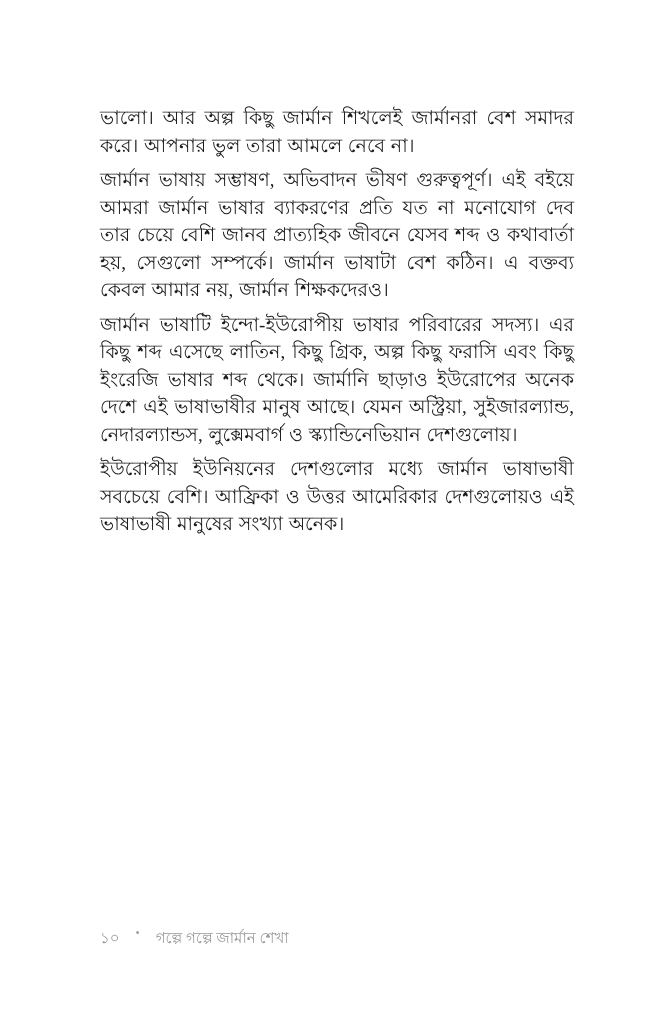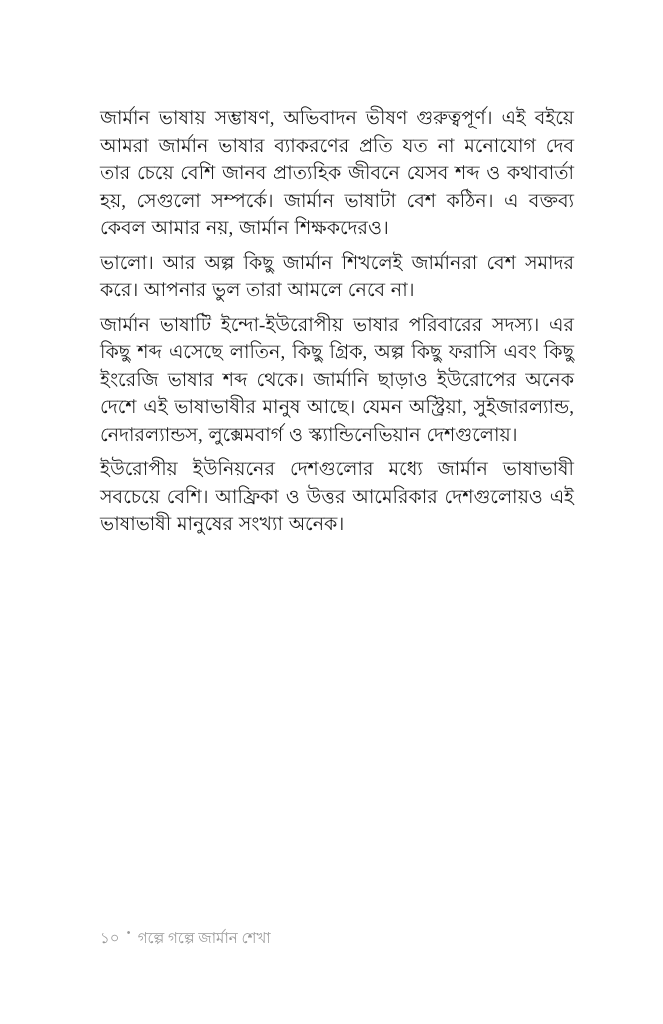--- a/index.html
+++ b/index.html
@@ -40,37 +40,37 @@
   .para:last-child { margin-bottom: 0; }
   .footer {
     position: absolute;
     left: 100px;
     top: 928px;
     font-size: 15px;
     line-height: 20px;
     color: var(--muted-color, #9a9a9a);
     display: flex;
     align-items: flex-start;
-    gap: 7px;
+    gap: 16px;
     white-space: nowrap;
   }
   .bullet {
     font-size: 12px;
     line-height: 1;
     transform: translateY(-1px);
   }
 </style>
 </head>
 <body>
 
 <div class="page">
 
   <main class="text-block">
+    <p class="para">ভালো। আর অল্প কিছু জার্মান শিখলেই জার্মানরা বেশ সমাদর করে। আপনার ভুল তারা আমলে নেবে না।</p>
     <p class="para">জার্মান ভাষায় সম্ভাষণ, অভিবাদন ভীষণ গুরুত্বপূর্ণ। এই বইয়ে আমরা জার্মান ভাষার ব্যাকরণের প্রতি যত না মনোযোগ দেব তার চেয়ে বেশি জানব প্রাত্যহিক জীবনে যেসব শব্দ ও কথাবার্তা হয়, সেগুলো সম্পর্কে। জার্মান ভাষাটা বেশ কঠিন। এ বক্তব্য কেবল আমার নয়, জার্মান শিক্ষকদেরও।</p>
-    <p class="para">ভালো। আর অল্প কিছু জার্মান শিখলেই জার্মানরা বেশ সমাদর করে। আপনার ভুল তারা আমলে নেবে না।</p>
     <p class="para">জার্মান ভাষাটি ইন্দো-ইউরোপীয় ভাষার পরিবারের সদস্য। এর কিছু শব্দ এসেছে লাতিন, কিছু গ্রিক, অল্প কিছু ফরাসি এবং কিছু ইংরেজি ভাষার শব্দ থেকে। জার্মানি ছাড়াও ইউরোপের অনেক দেশে এই ভাষাভাষীর মানুষ আছে। যেমন অস্ট্রিয়া, সুইজারল্যান্ড, নেদারল্যান্ডস, লুক্সেমবার্গ ও স্ক্যান্ডিনেভিয়ান দেশগুলোয়।</p>
     <p class="para">ইউরোপীয় ইউনিয়নের দেশগুলোর মধ্যে জার্মান ভাষাভাষী সবচেয়ে বেশি। আফ্রিকা ও উত্তর আমেরিকার দেশগুলোয়ও এই ভাষাভাষী মানুষের সংখ্যা অনেক।</p>
   </main>
 
   <footer class="footer">
     <span class="page-num">১০</span>
     <span class="bullet">•</span>
     <span class="running-title">গল্পে গল্পে জার্মান শেখা</span>
   </footer>
 

